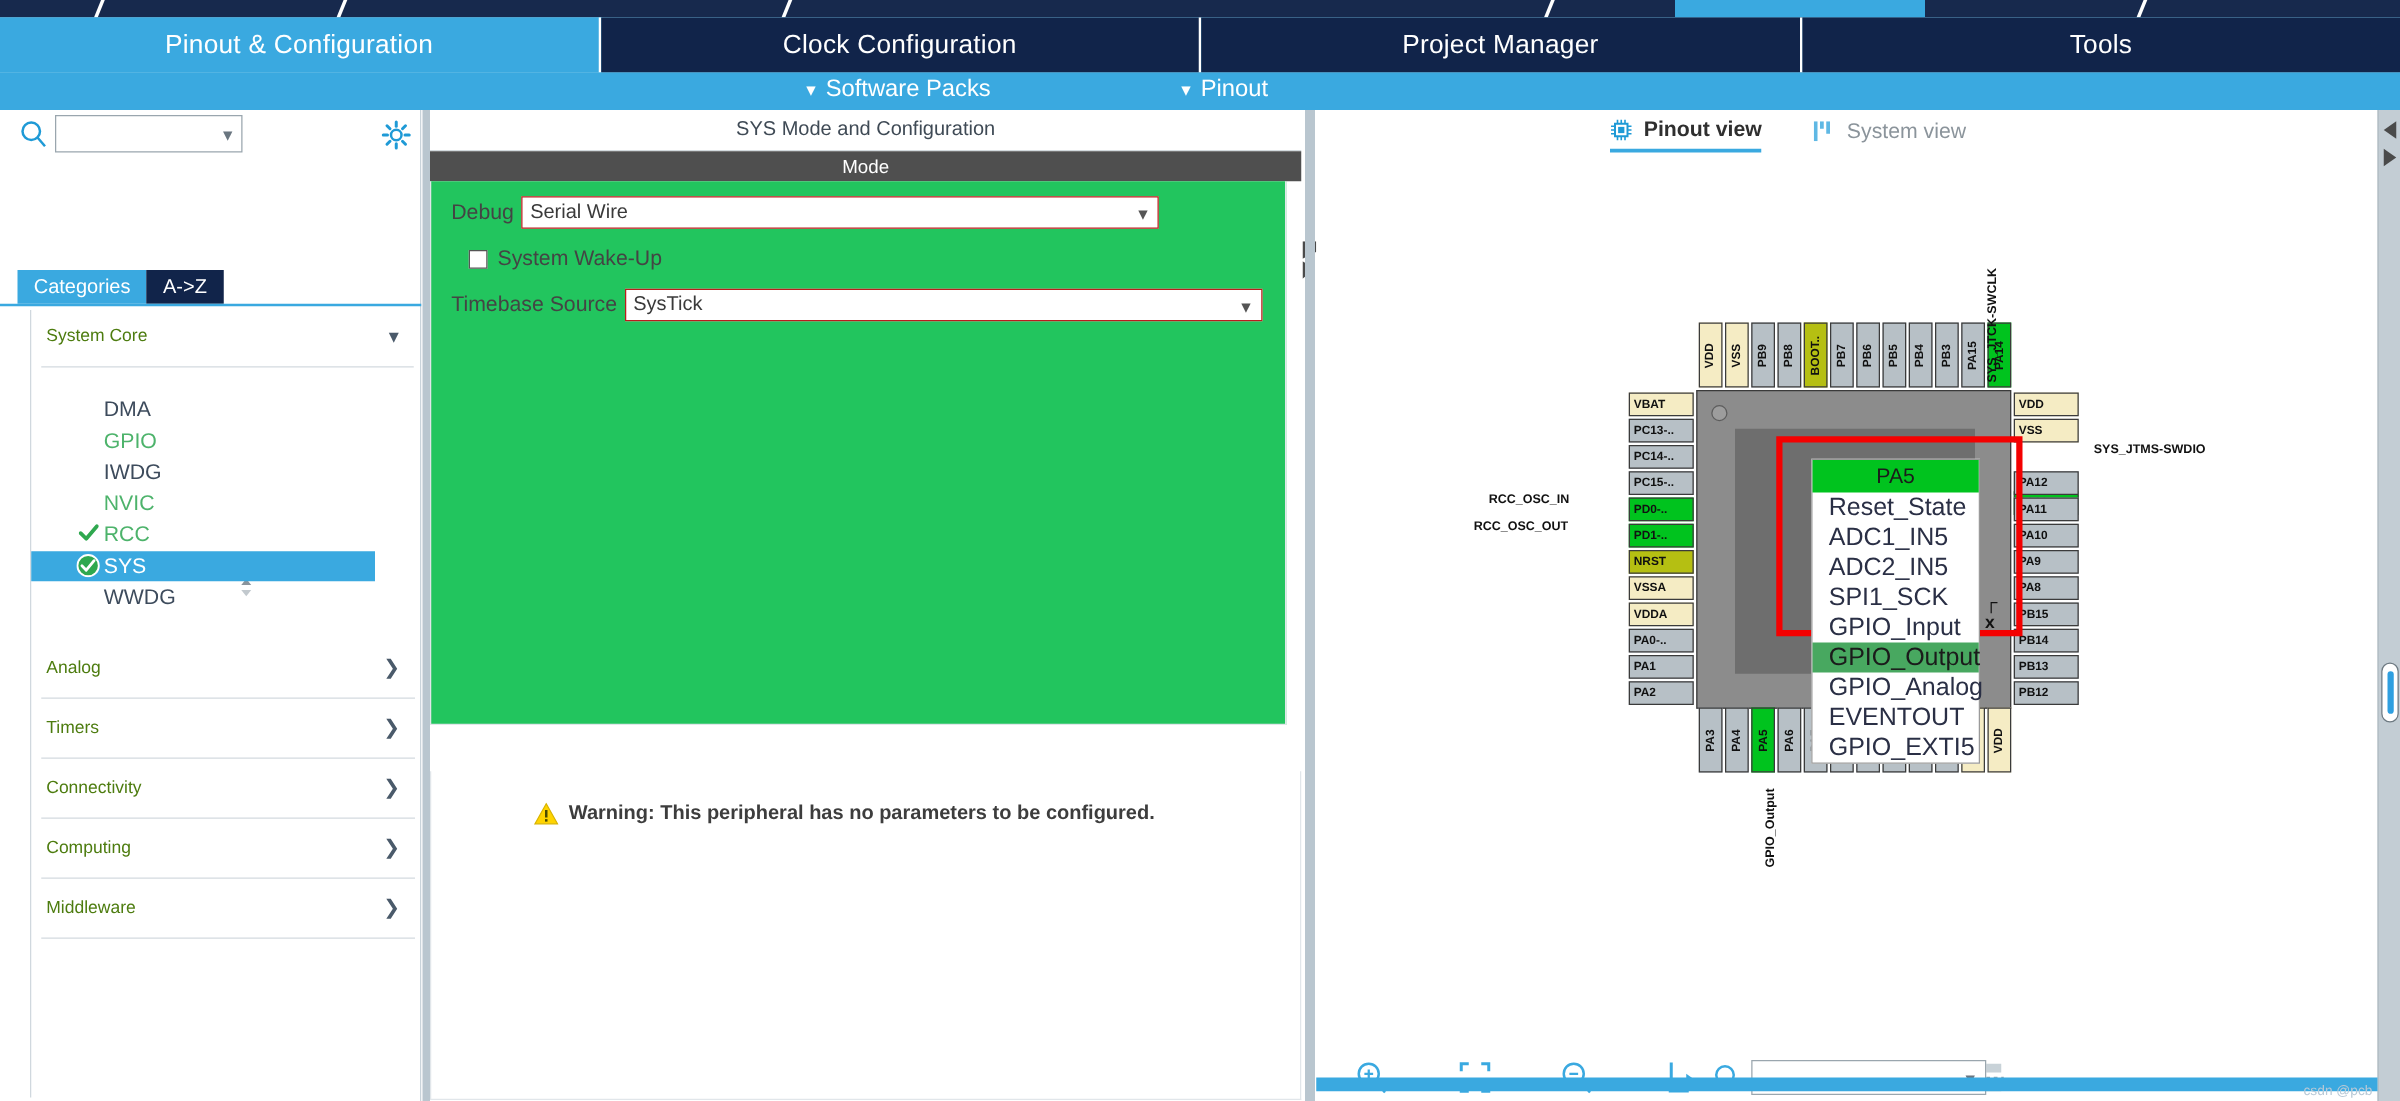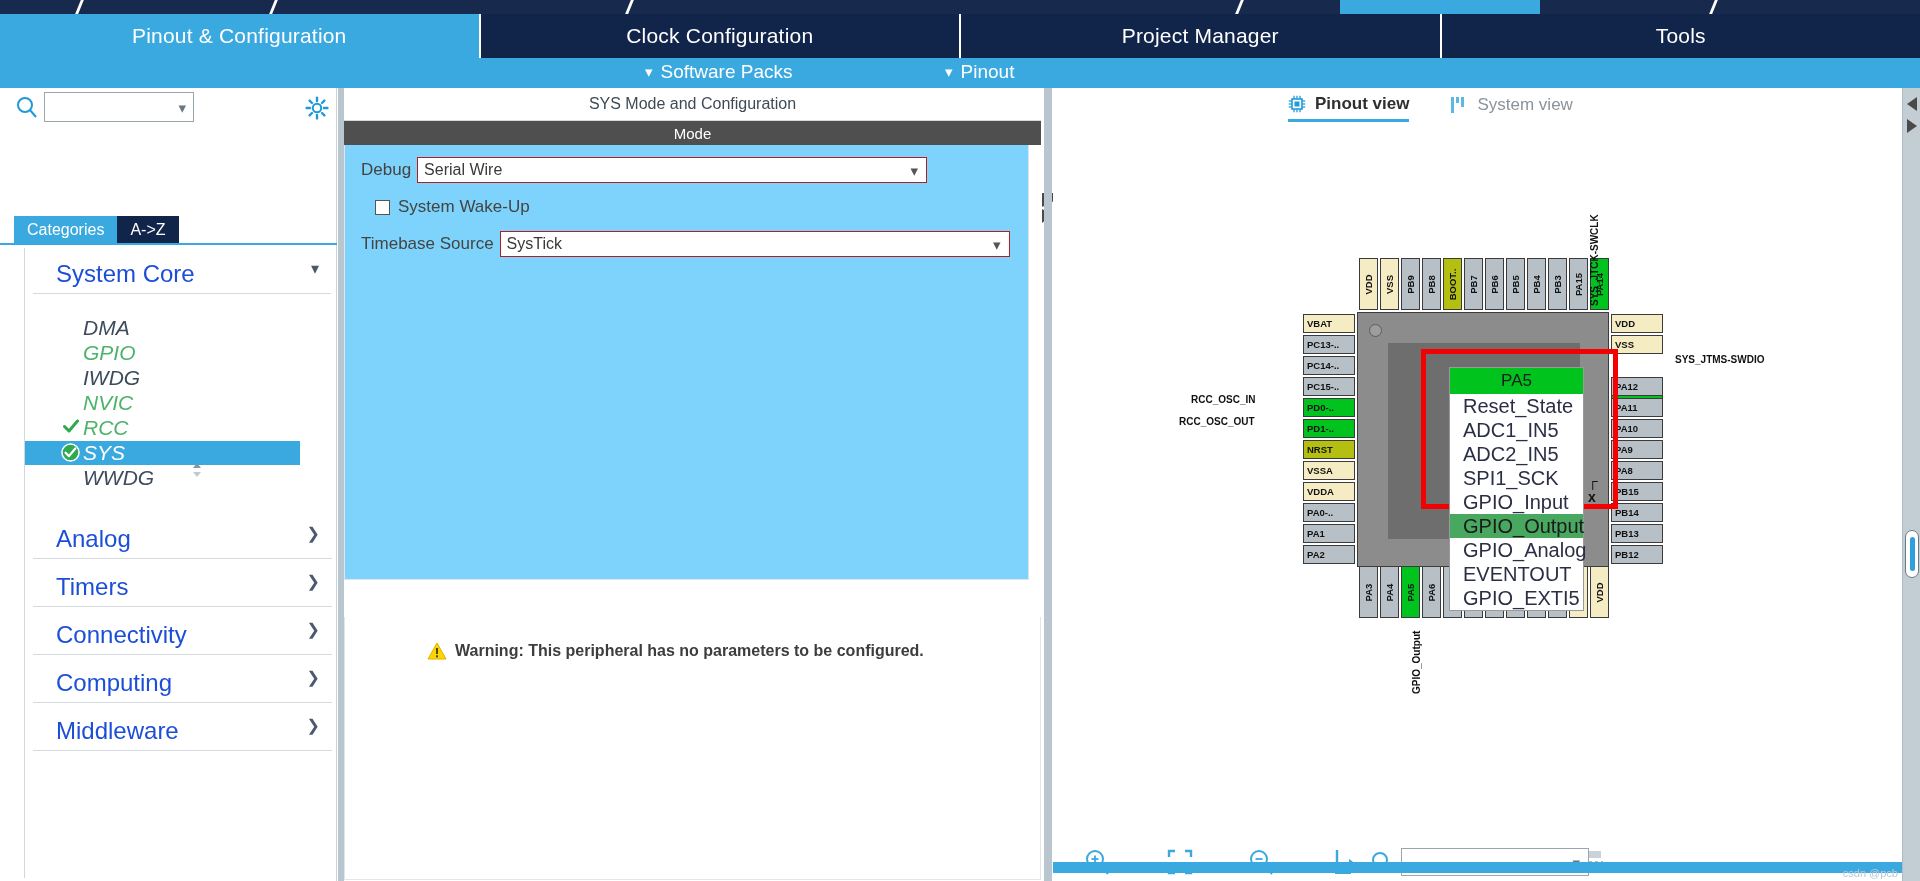--- a/index.html
+++ b/index.html
@@ -47,41 +47,41 @@
   .cattabs { position:absolute; left:14px; top:128px; display:flex; }
   .cattab { height:27px; padding:0 13px; display:flex; align-items:center;
      font-size:16px; color:#fff; cursor:default; }
   .cattab.sel { background:#3aa9e0; }
   .cattab.unsel { background:#11244a; }
   .cattabline { position:absolute; left:0; top:155px; width:337px; height:2px; background:#3aa9e0;}
 
   .catlist { position:absolute; left:24px; top:160px; width:313px; height:630px;
      border-left:1px solid #d0d8de; }
   .grp { position:relative; height:46px; }
-  .grp .lbl { position:absolute; left:31px; top:12px; font-size:24px; color:#1d4ed8; }
+  .grp .lbl { position:absolute; left:12px; top:12px; font-size:14px; color:#4d7c0f; }
   .grp .arr { position:absolute; right:18px; top:11px; font-size:16px; color:#4a5a6a; }
   .grp .rule { position:absolute; left:8px; right:6px; bottom:0; height:1px; background:#d3dae0; }
 
   .spinner { position:absolute; left:165px; top:214px; width:14px; height:16px; }
   .periph { position:absolute; left:0; width:275px; height:24px; display:flex;
-     align-items:center; font-size:21px; cursor:default;font-style:italic; }
+     align-items:center; font-size:17px; cursor:default; }
   .periph .pname { position:absolute; left:58px; }
   .periph .tick { position:absolute; left:38px; top:3px; }
   .periph.selected { background:#3aa9e0; }
 
   
   .center { position:absolute; left:338px; top:0; width:703px; height:793px; background:#fff; }
   .splitL { position:absolute; left:0; top:0; width:6px; height:793px; background:#b9c6cf; }
   .ctitle { position:absolute; left:6px; top:0; width:697px; height:33px;
      display:flex; align-items:center; justify-content:center;
      font-size:16px; color:#3f4a55; border-bottom:1px solid #d3dade; }
   .secbar { position:absolute; left:6px; width:697px; height:24px; background:#4f4f4f;
      color:#fff; font-size:15px; display:flex; align-items:center; justify-content:center; }
   .modebody { position:absolute; left:6px; top:57px; width:685px; height:435px;
-     background:#7dd3fc; border:1px solid #e1e6ea; border-top:none;}
+     background:#22c55e; border:1px solid #e1e6ea; border-top:none;}
   .frow { position:absolute; display:flex; align-items:center; }
   .flabel { font-size:17px; color:#444; }
   .fsel { height:26px; border:1px solid #b91c1c; background:#fff; position:relative;
      font-size:16px; color:#3a3a3a; padding:3px 6px; }
   .fsel .cv { position:absolute; right:8px; top:4px; color:#555; font-size:15px; }
   .cbox { width:15px; height:15px; border:1px solid #555; background:#fff; display:inline-block;}
 
   .cfgbody { position:absolute; left:6px; top:529px; width:697px; height:263px;
      background:#fff; border:1px solid #e1e6ea; border-top:none; }
   .warn { position:absolute; left:82px; top:25px; display:flex; align-items:center; gap:8px; }

